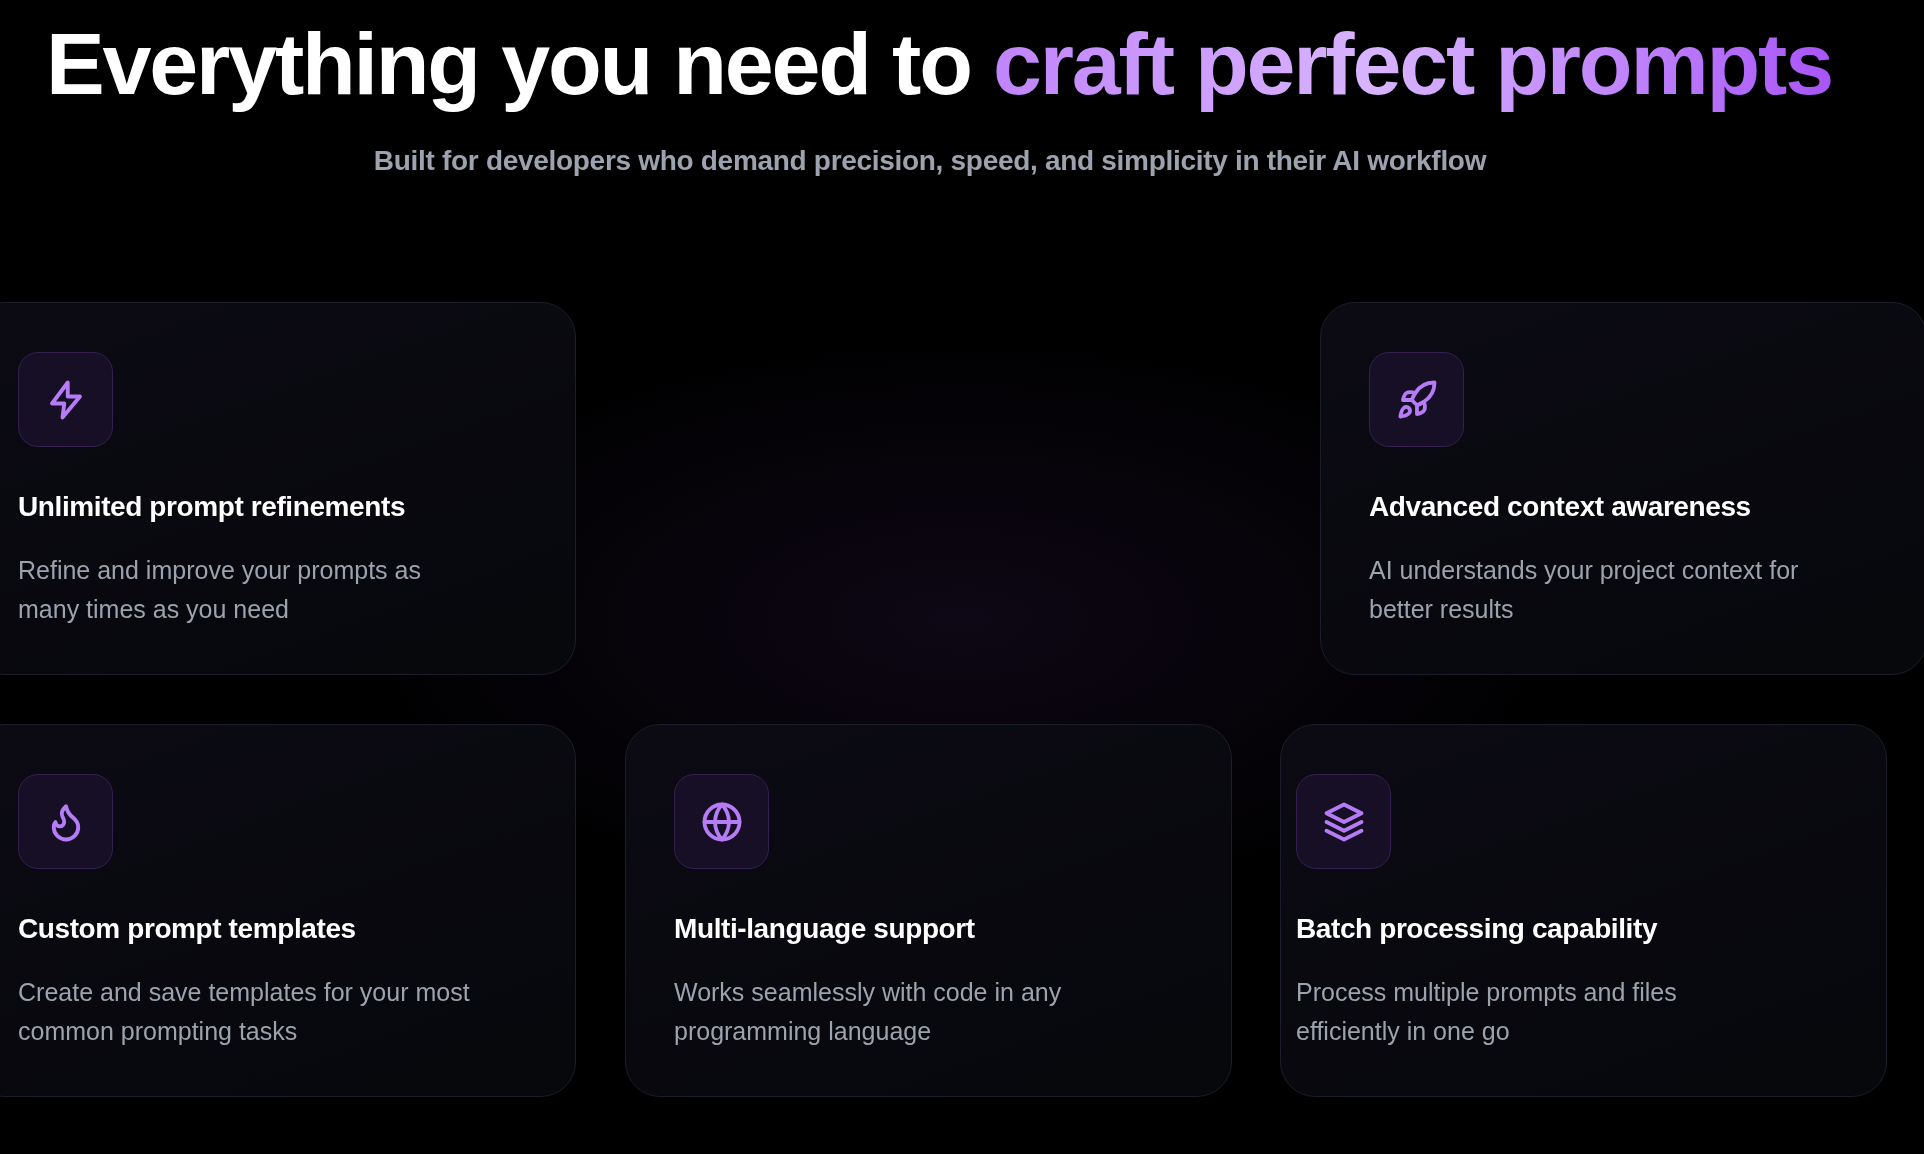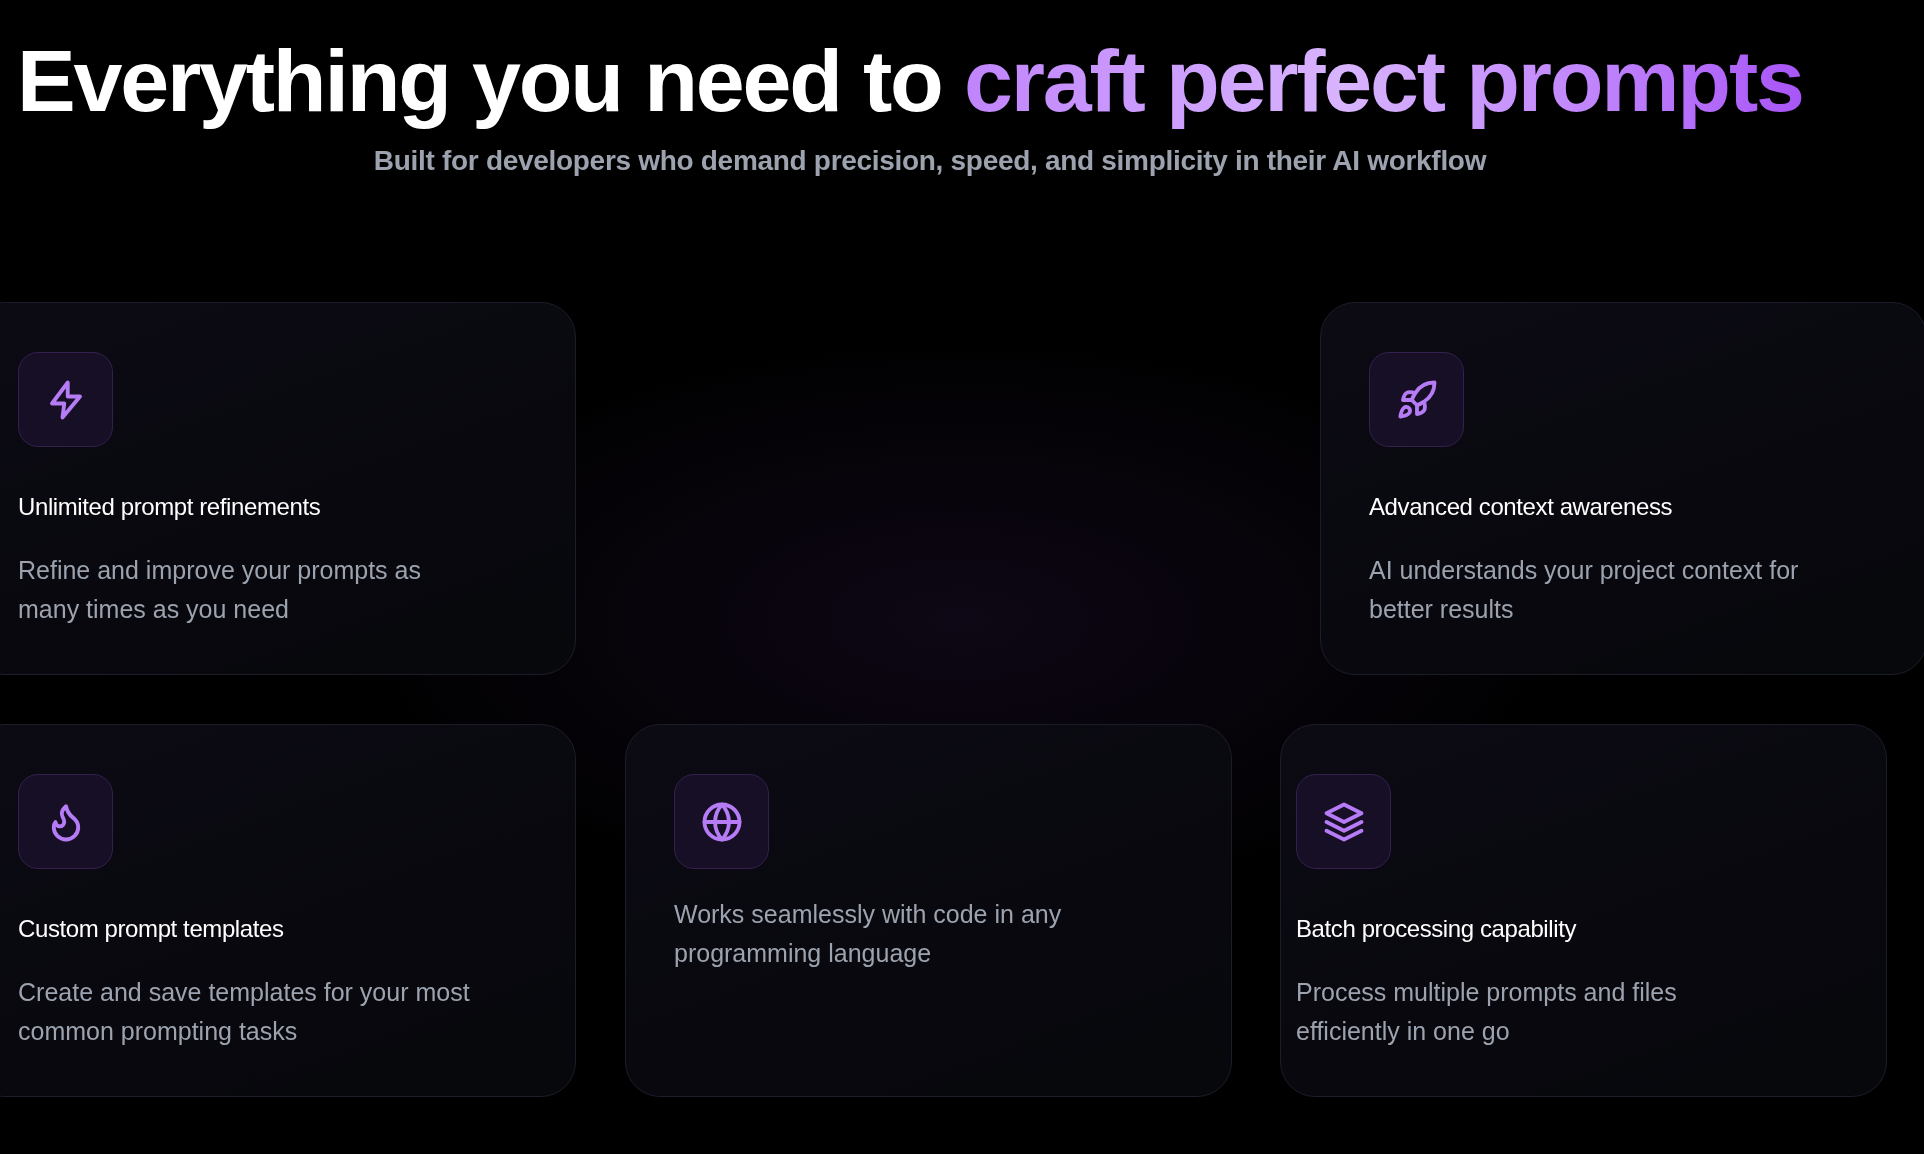--- a/index.html
+++ b/index.html
@@ -18,27 +18,29 @@
       background:
         radial-gradient(ellipse 900px 420px at 960px 620px, rgba(40, 20, 60, 0.35), rgba(0,0,0,0) 70%),
         #000000;
       overflow: hidden;
     }
     .headline {
       position: absolute;
       left: 0;
       top: 14px;
       width: 1860px;
-      margin: 17px;
+      margin: 0;
+      text-align: center;
       font-size: 88px;
       font-weight: 700;
       letter-spacing: -2.2px;
       line-height: 100px;
       color: #ffffff;
       white-space: nowrap;
+      padding-left: 9px;
     }
     .headline .accent {
       background: linear-gradient(90deg, #c084fc 0%, #d8b4fe 45%, #c084fc 75%, #a855f7 100%);
       -webkit-background-clip: text;
       background-clip: text;
       color: transparent;
     }
     .subtitle {
       position: absolute;
       left: 0;
@@ -77,22 +79,22 @@
       width: 42px;
       height: 42px;
       stroke: #b57cf6;
       fill: none;
       stroke-width: 2.2;
       stroke-linecap: round;
       stroke-linejoin: round;
     }
     .card-title {
       margin: 42px 0 0 0;
-      font-size: 24px;
-      font-weight: 400;
+      font-size: 28px;
+      font-weight: 700;
       line-height: 36px;
       color: #ffffff;
       letter-spacing: -0.4px;
       white-space: nowrap;
     }
     .card-desc {
       margin: 26px 0 0 0;
       font-size: 25px;
       font-weight: 400;
       line-height: 39px;
@@ -144,20 +146,21 @@
   </div>
 
   <div class="card" style="left:625px; top:724px;">
     <div class="icon-box">
       <svg viewBox="0 0 24 24">
         <circle cx="12" cy="12" r="10"></circle>
         <path d="M2 12h20"></path>
         <path d="M12 2a15.3 15.3 0 0 1 4 10 15.3 15.3 0 0 1-4 10 15.3 15.3 0 0 1-4-10 15.3 15.3 0 0 1 4-10z"></path>
       </svg>
     </div>
+    <div class="card-title">Multi-language support</div>
     <div class="card-desc">Works seamlessly with code in any programming language</div>
   </div>
 
   <div class="card" style="left:1280px; top:724px;padding-left:15px;">
     <div class="icon-box">
       <svg viewBox="0 0 24 24">
         <path d="M12 2 L2 7 L12 12 L22 7 Z"></path>
         <path d="M2 12 L12 17 L22 12"></path>
         <path d="M2 17 L12 22 L22 17"></path>
       </svg>

